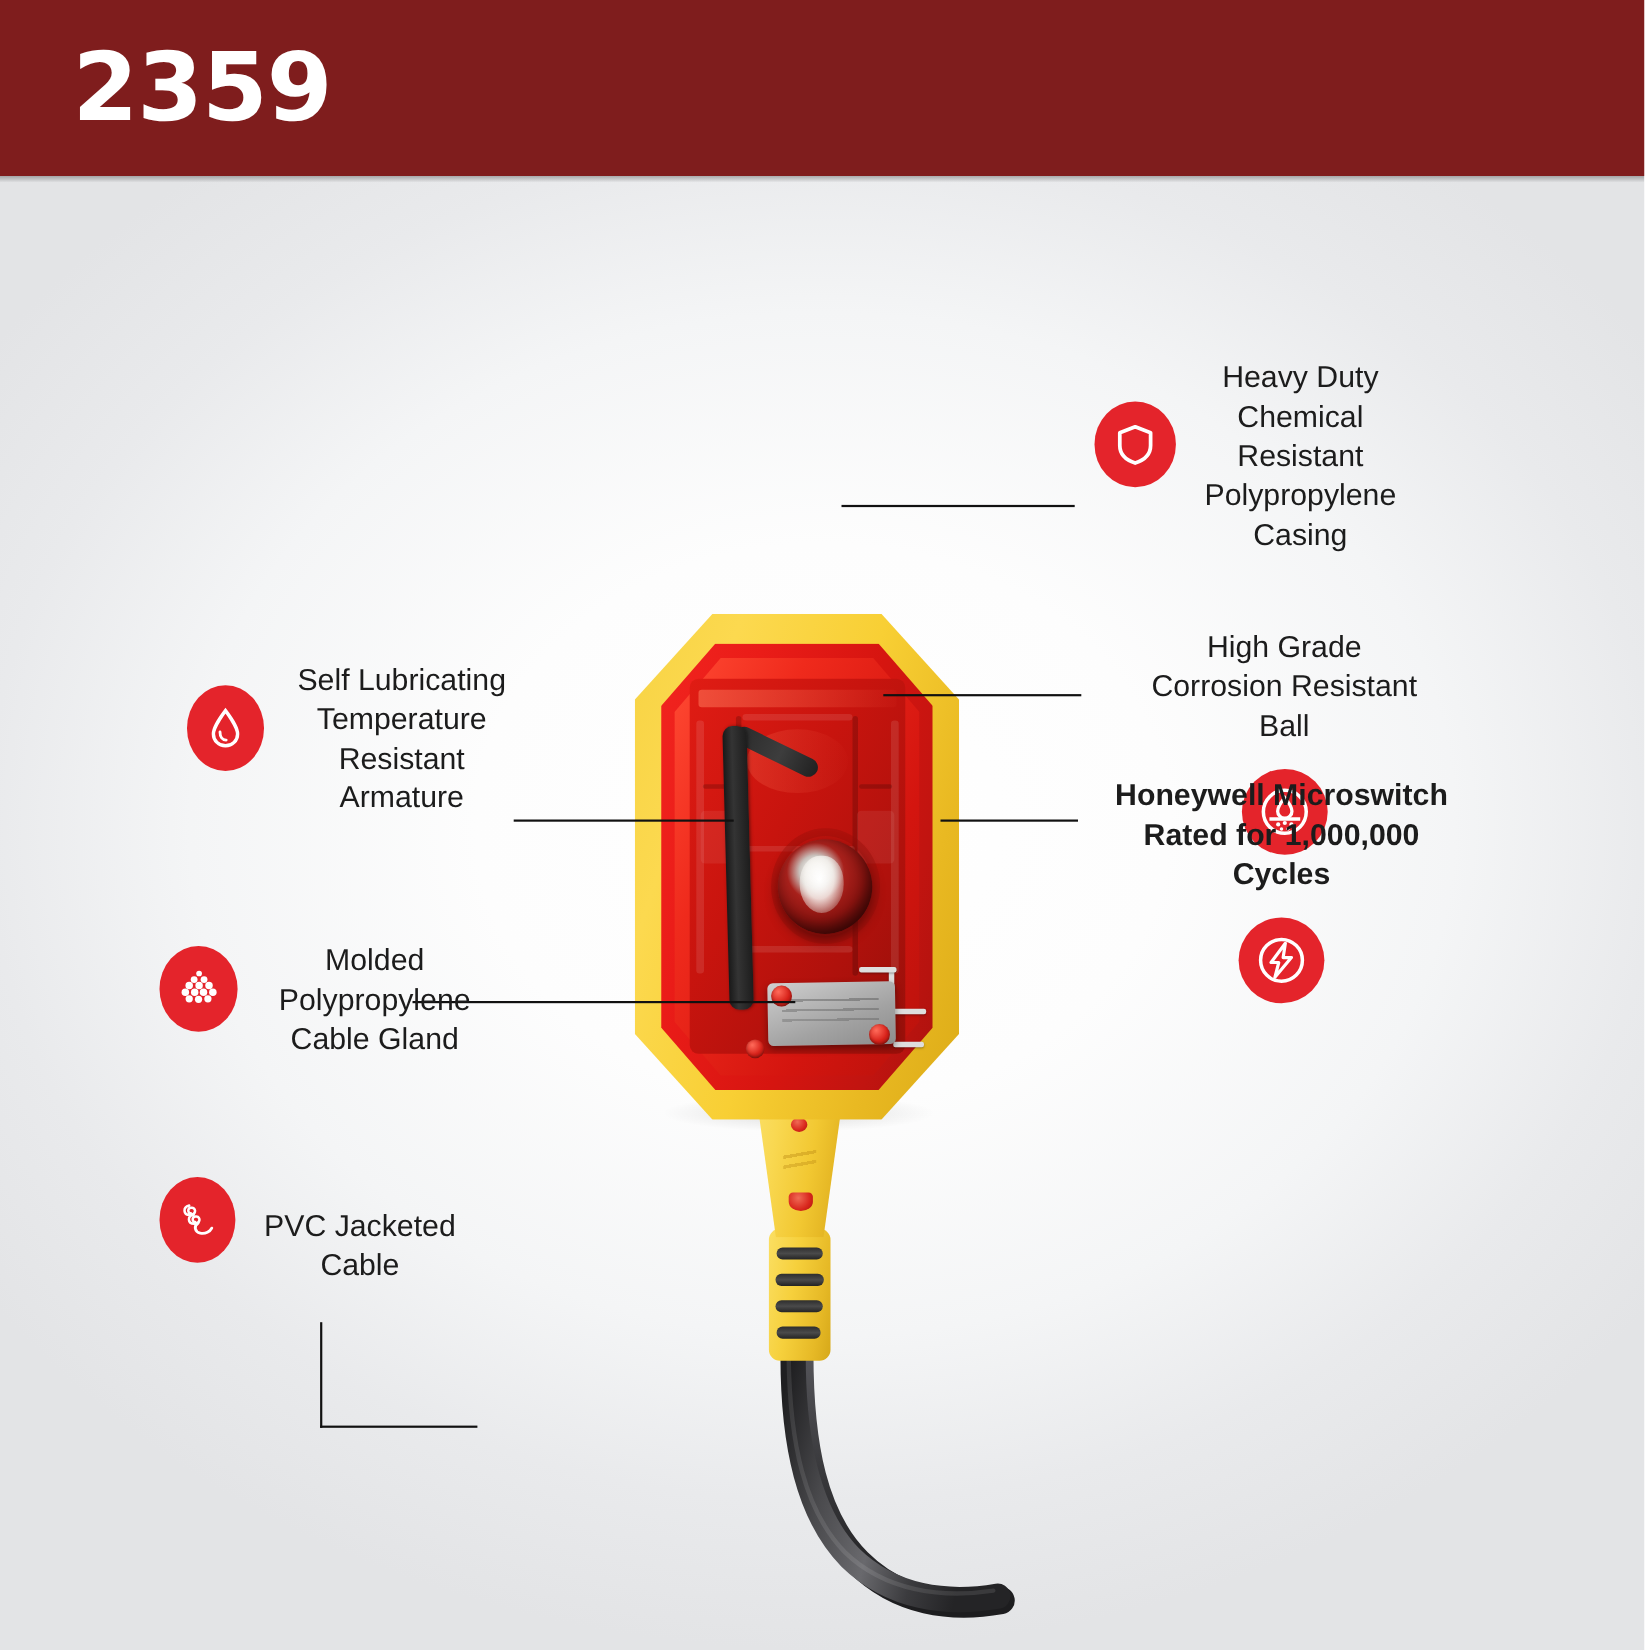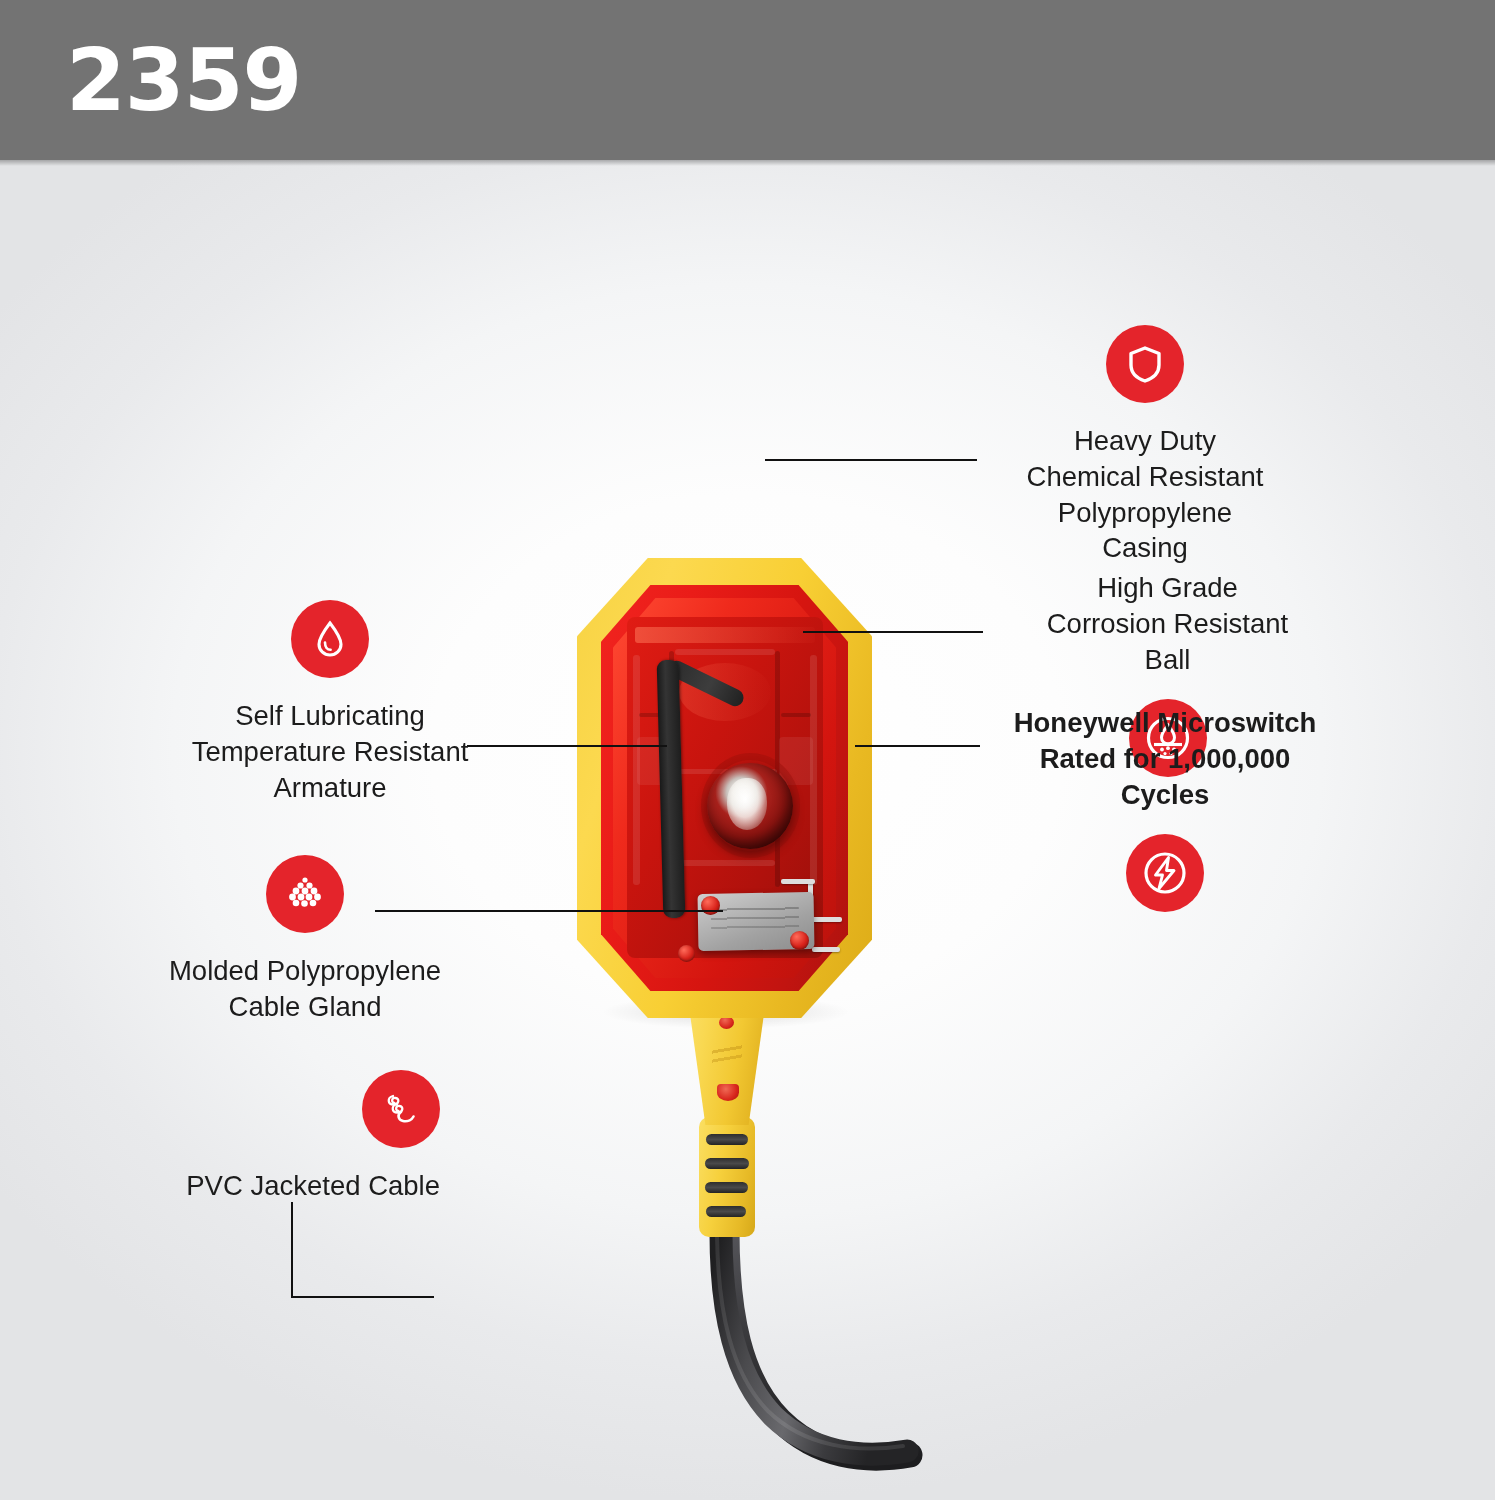--- a/index.html
+++ b/index.html
@@ -7,21 +7,21 @@
   body {
     font-family:"Liberation Sans", sans-serif;
     background:#ffffff;
     overflow:hidden;
     position:relative;
   }
 
   
   .header-bar{
     position:absolute; left:0; top:0; width:1495px; height:160px;
-    background:#737373;
+    background:#7f1d1d;
     display:flex; align-items:center;
   }
   .header-title{
     color:#ffffff;
     font-size:86px;
     font-weight:bold;
     letter-spacing:-1px;
     margin-left:66px;
     line-height:1;
     font-family:"DejaVu Sans", sans-serif;
@@ -53,21 +53,21 @@
 
   
   .icon-circle{
     width:78px; height:78px; border-radius:50%;
     background:#e4242b;
     display:flex; align-items:center; justify-content:center;
   }
   .icon-circle svg{ display:block; }
 
   
-  .stack-v{ display:flex; flex-direction:column; align-items:center; }
+  .stack-v{ display:flex; align-items:center; }
   .stack-v .icon-circle{ margin-bottom:20px; }
   .row-icon-right{ display:flex; align-items:center; gap:22px;flex-direction:column; }
   .row-icon-right .icon-circle{ flex:0 0 auto; }
 
   
   .leader{
     position:absolute;
     background:#111111;
   }
   .leader.h{ height:2px; }

